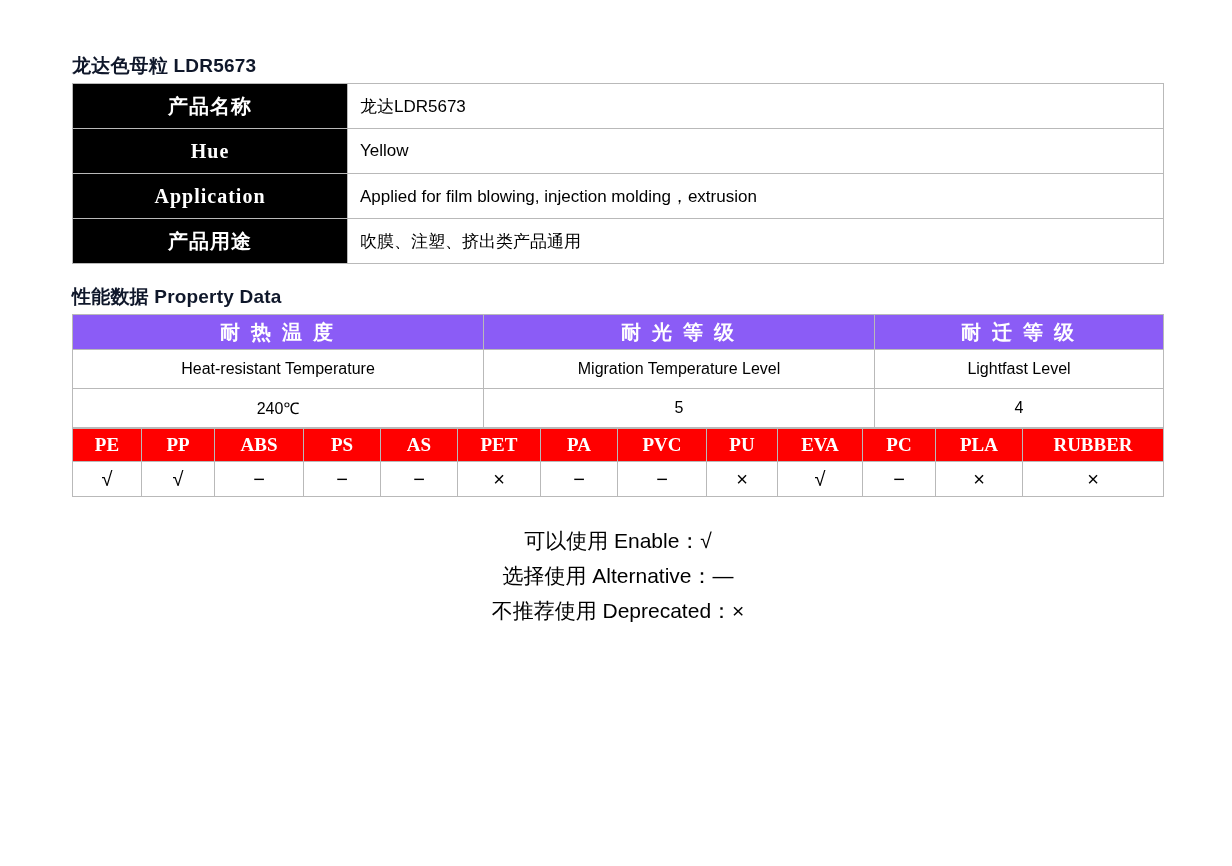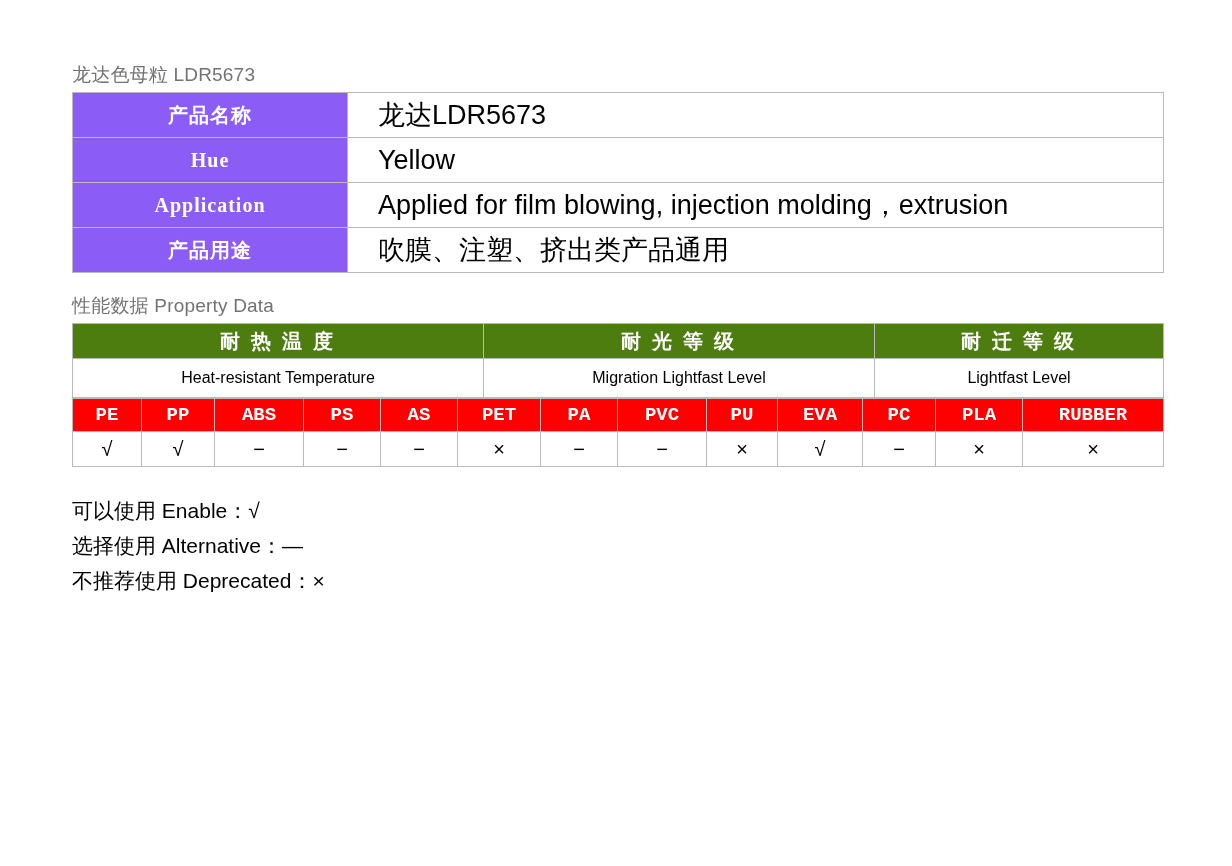--- a/index.html
+++ b/index.html
@@ -13,25 +13,25 @@
     font-family: "Liberation Sans", sans-serif;
     color: #000000;
     position: relative;
     overflow: hidden;
   }
   .page {
     padding: 48px 68px 0 72px;
     box-sizing: border-box;
   }
   .section-title {
-    color: #737373;
-    font-weight: normal;
+    color: #0f172a;
+    font-weight: bold;
     font-size: 19px;
     line-height: 22px;
-    margin: 16px 0 6px 0;
+    margin: 7px 0 6px 0;
     letter-spacing: 0.2px;
   }
   .section-title.spaced {
     margin-top: 22px;
   }
 
   table {
     border-collapse: collapse;
     width: 1092px;
     table-layout: fixed;
@@ -41,38 +41,38 @@
     padding: 0;
     vertical-align: middle;
   }
 
   
   .info-table td {
     height: 44px;
   }
   .info-table .label {
     width: 274px;
-    background: #8b5cf6;
+    background: #000000;
     color: #ffffff;
     text-align: center;
     font-weight: bold;
     font-size: 20px;
     font-family: "Liberation Serif", serif;
     letter-spacing: 1px;
   }
   .info-table .value {
-    padding-left: 30px;
-    font-size: 27px;
+    padding-left: 12px;
+    font-size: 17px;
     color: #000000;
     margin-left: 8px;
   }
 
   
   .prop-table th {
-    background: #4d7c0f;
+    background: #8b5cf6;
     color: #ffffff;
     font-weight: bold;
     font-size: 20px;
     height: 34px;
     font-family: "Liberation Serif", serif;
     letter-spacing: 3px;
     text-align: center;
   }
   .prop-table td {
     text-align: center;
@@ -81,34 +81,35 @@
   }
 
   
   .resin-table th {
     background: #ff0000;
     color: #ffffff;
     font-weight: bold;
     font-size: 19px;
     height: 32px;
     text-align: center;
-    font-family: Liberation Mono, monospace;
+    font-family: Liberation Serif, serif;
     margin-left: 40px;
   }
   .resin-table td {
     text-align: center;
     height: 34px;
     font-size: 20px;
   }
 
   
   .legend {
     margin-top: 26px;
     font-size: 21px;
     line-height: 35px;
+    text-align: center;
   }
   .legend div {
     white-space: pre;
   }
 </style>
 </head>
 <body>
 
 <div class="page">
 
@@ -139,22 +140,27 @@
     <thead>
       <tr>
         <th style="width:410px">耐 热 温 度</th>
         <th style="width:390px">耐 光 等 级</th>
         <th>耐 迁 等 级</th>
       </tr>
     </thead>
     <tbody>
       <tr>
         <td>Heat-resistant Temperature</td>
-        <td>Migration Lightfast Level</td>
+        <td>Migration Temperature Level</td>
         <td>Lightfast Level</td>
+      </tr>
+      <tr>
+        <td>240℃</td>
+        <td>5</td>
+        <td>4</td>
       </tr>
     </tbody>
   </table>
 
   <table class="resin-table">
     <thead>
       <tr>
         <th style="width:68px">PE</th>
         <th style="width:72px">PP</th>
         <th style="width:88px">ABS</th>

